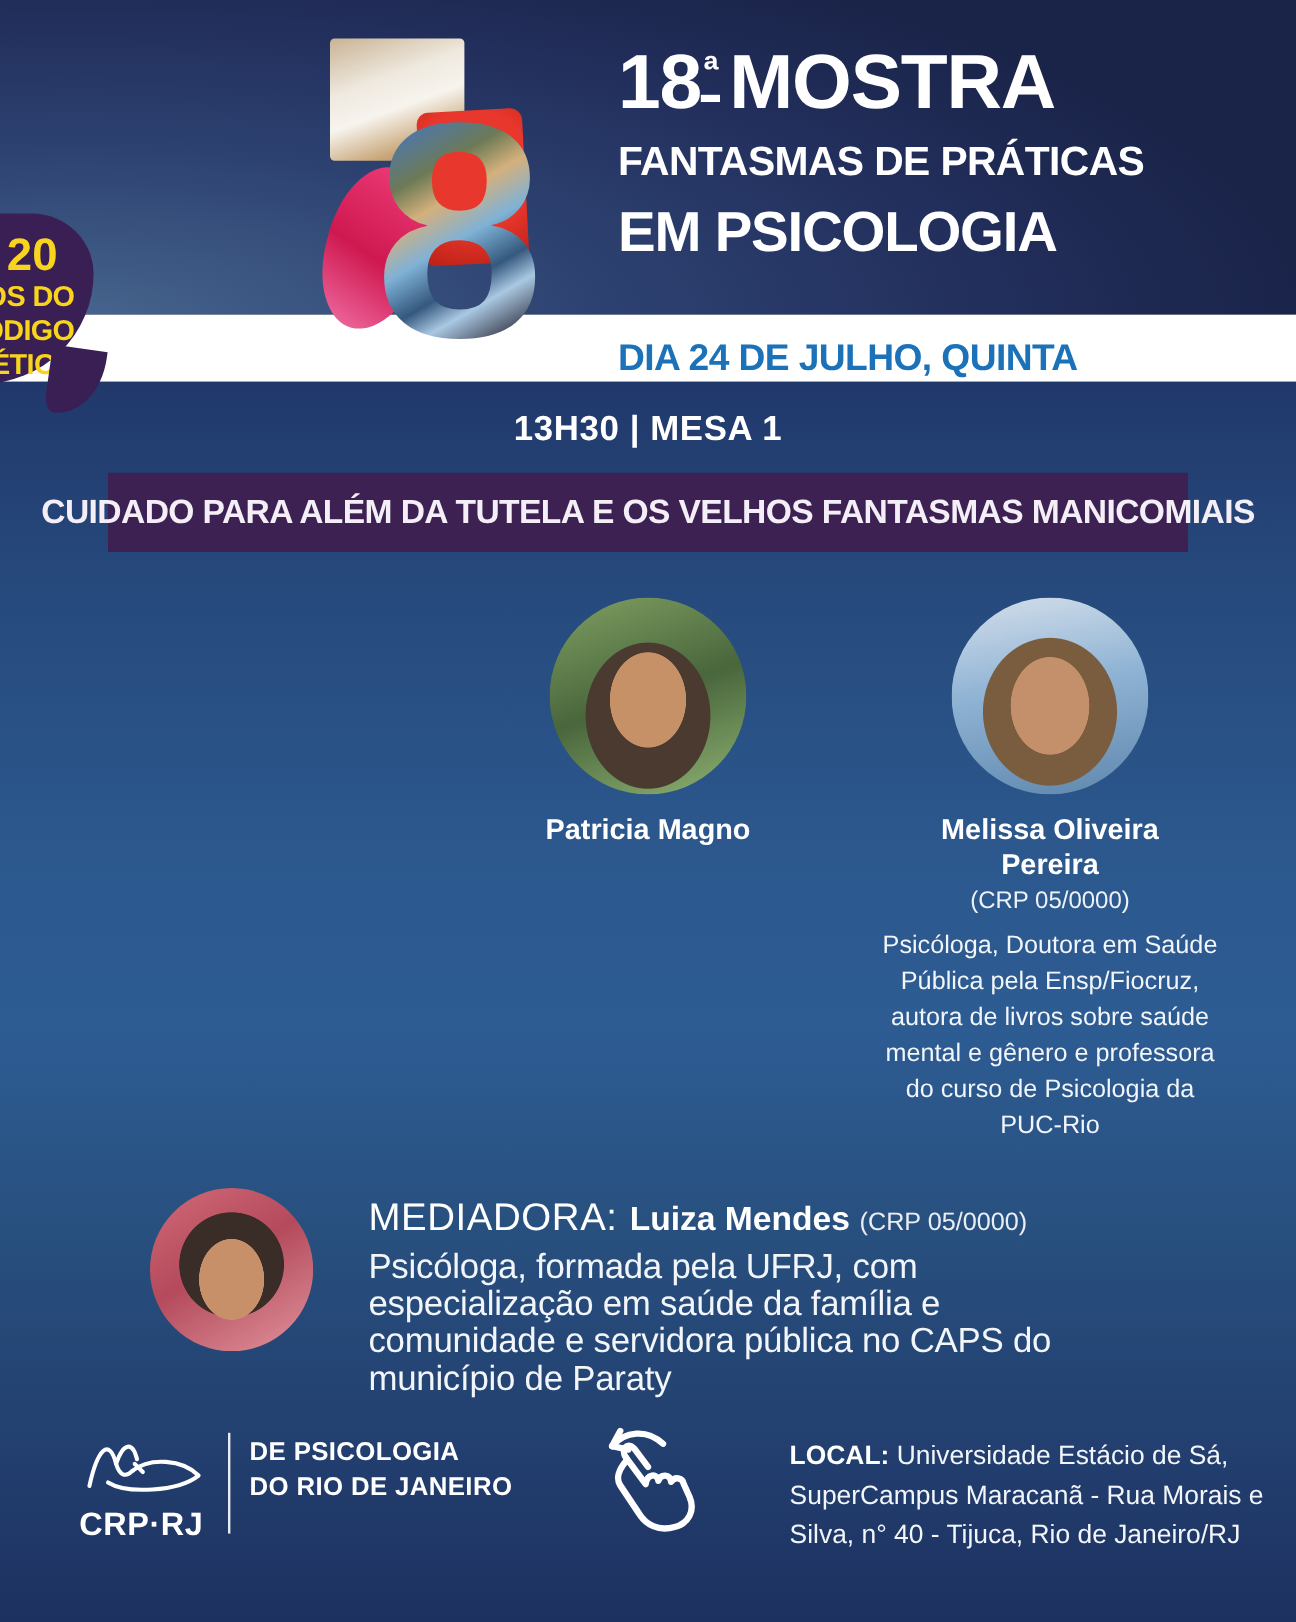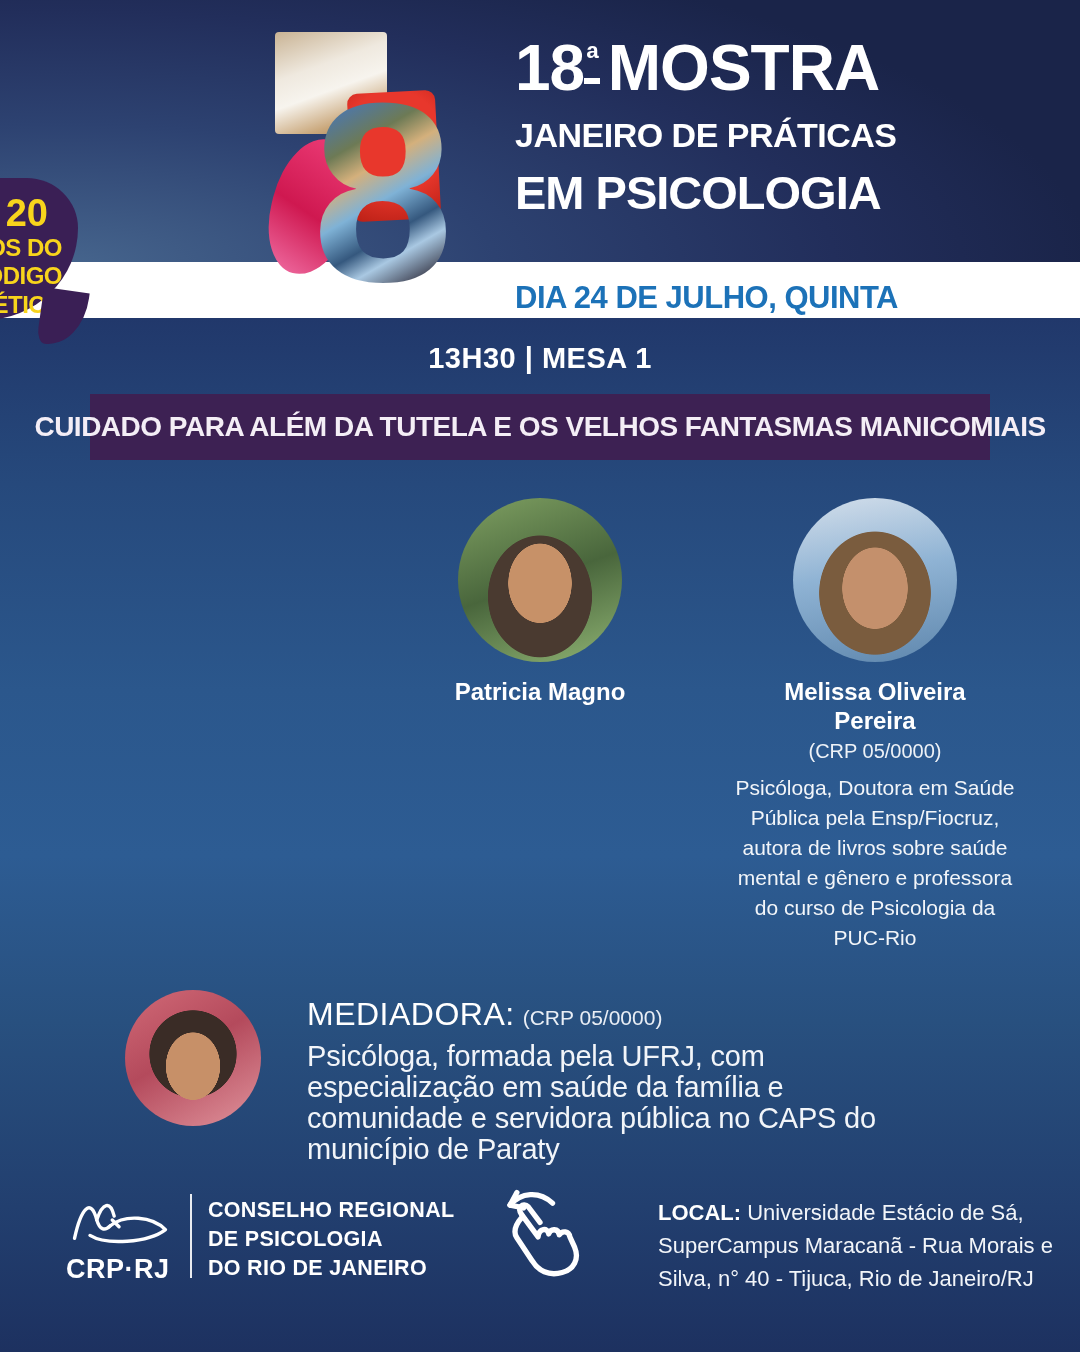--- a/index.html
+++ b/index.html
@@ -142,21 +142,21 @@
 
     <div class="badge">
       <div class="badge-num">20</div>
       <div class="badge-line">ANOS DO</div>
       <div class="badge-line">CÓDIGO</div>
       <div class="badge-line">DE ÉTICA</div>
     </div>
 
     <div class="title-block">
       <div class="t1"><span>18</span><span class="ord">ª</span><span>MOSTRA</span></div>
-      <div class="t2">JANEIRO DE PRÁTICAS</div>
+      <div class="t2">FANTASMAS DE PRÁTICAS</div>
       <div class="t3">EM PSICOLOGIA</div>
     </div>
   </div>
 
   <div class="white-band">
     <div class="date-text">DIA 24 DE JULHO, QUINTA</div>
   </div>
 
   <div class="main">
 
@@ -178,20 +178,21 @@
       <div class="sp-name">Melissa Oliveira Pereira</div>
       <div class="sp-crp">(CRP 05/0000)</div>
       <div class="sp-bio">Psicóloga, Doutora em Saúde Pública pela Ensp/Fiocruz, autora de livros sobre saúde mental e gênero e professora do curso de Psicologia da PUC-Rio</div>
     </div>
 
     <div class="mediator">
       <div class="avatar av4"></div>
       <div class="med-text">
         <div class="med-heading">
           <span class="med-label">MEDIADORA:</span>
+          <span class="med-name">Luiza Mendes</span>
           <span class="med-crp">(CRP 05/0000)</span>
         </div>
         <div class="med-bio">Psicóloga, formada pela UFRJ, com especialização em saúde da família e comunidade e servidora pública no CAPS do município de Paraty</div>
       </div>
     </div>
 
     <div class="footer">
 
       <div class="f-logo">
         <span>
@@ -201,21 +202,20 @@
             <path d="M45 39 C60 27 88 29 102 43 C84 57 40 59 24 49"></path>
             <path d="M47 33 L54 40"></path>
           </svg>
         </span>
         <div class="f-logo-text">CRP·RJ</div>
       </div>
 
       <div class="f-divider"></div>
 
       <div class="f-org">
-        <div>CONSELHO REGIONAL</div>
         <div>DE PSICOLOGIA</div>
         <div>DO RIO DE JANEIRO</div>
       </div>
 
       <div class="f-hand">
         <svg width="106" height="98" viewBox="0 0 110 100" fill="none" stroke="#ffffff" stroke-width="5.5" stroke-linecap="round" stroke-linejoin="round">
           <path d="M68 19 C54 6 35 8 24 21"></path>
           <path d="M24 21 L31 8"></path>
           <path d="M24 21 L38 24"></path>
           <path d="M36 31 C31 24 37 17 43 23 L55 39"></path>

